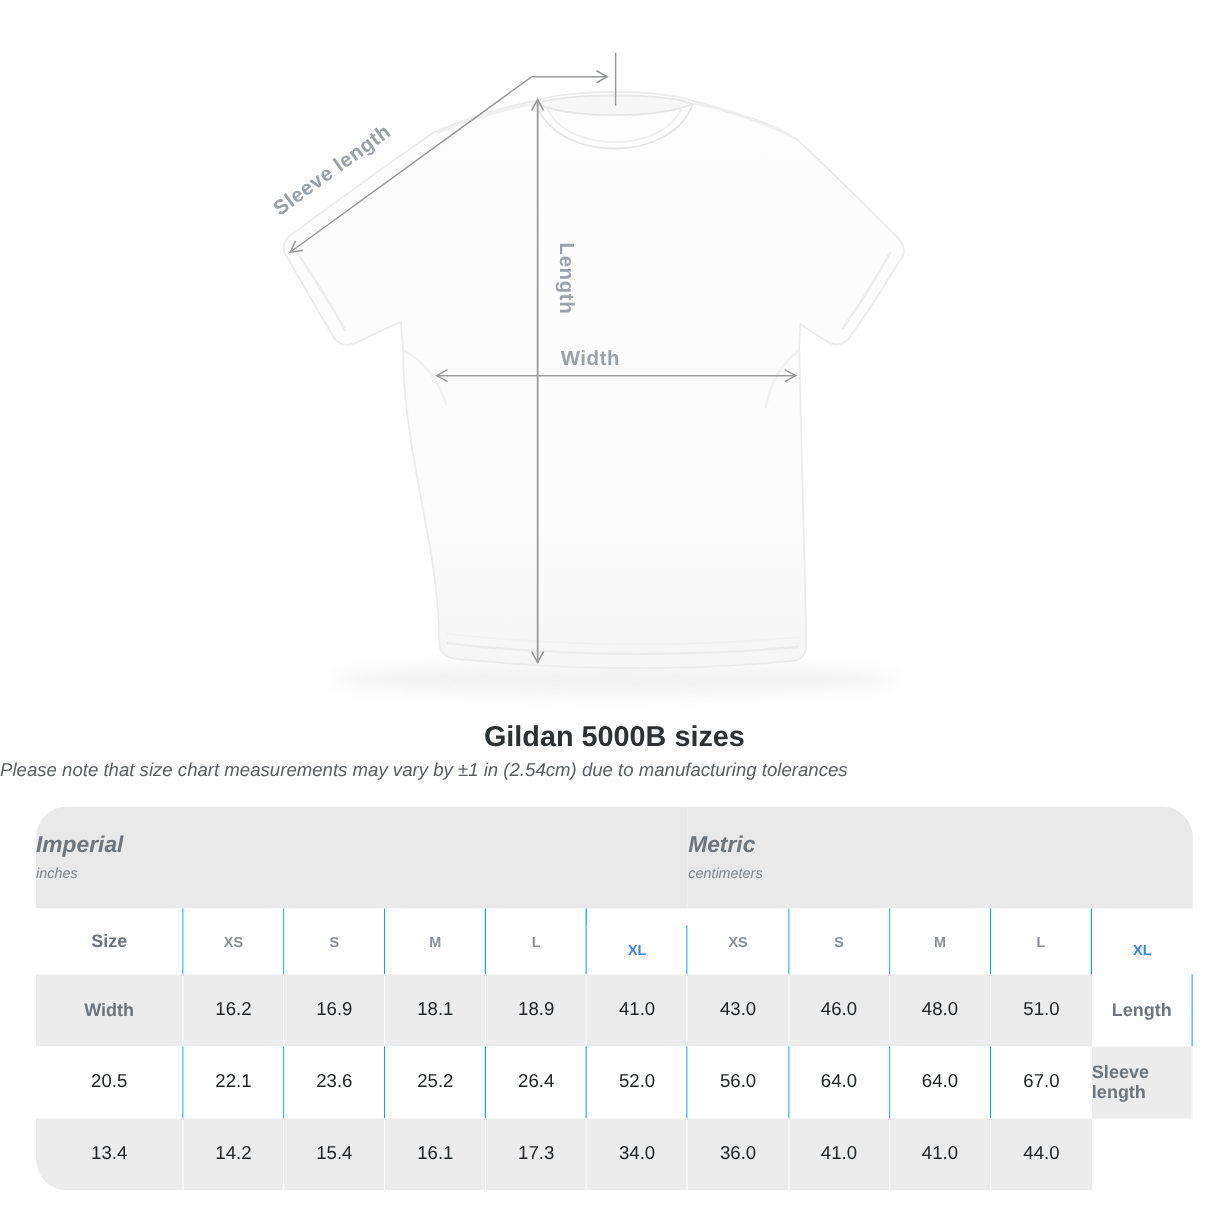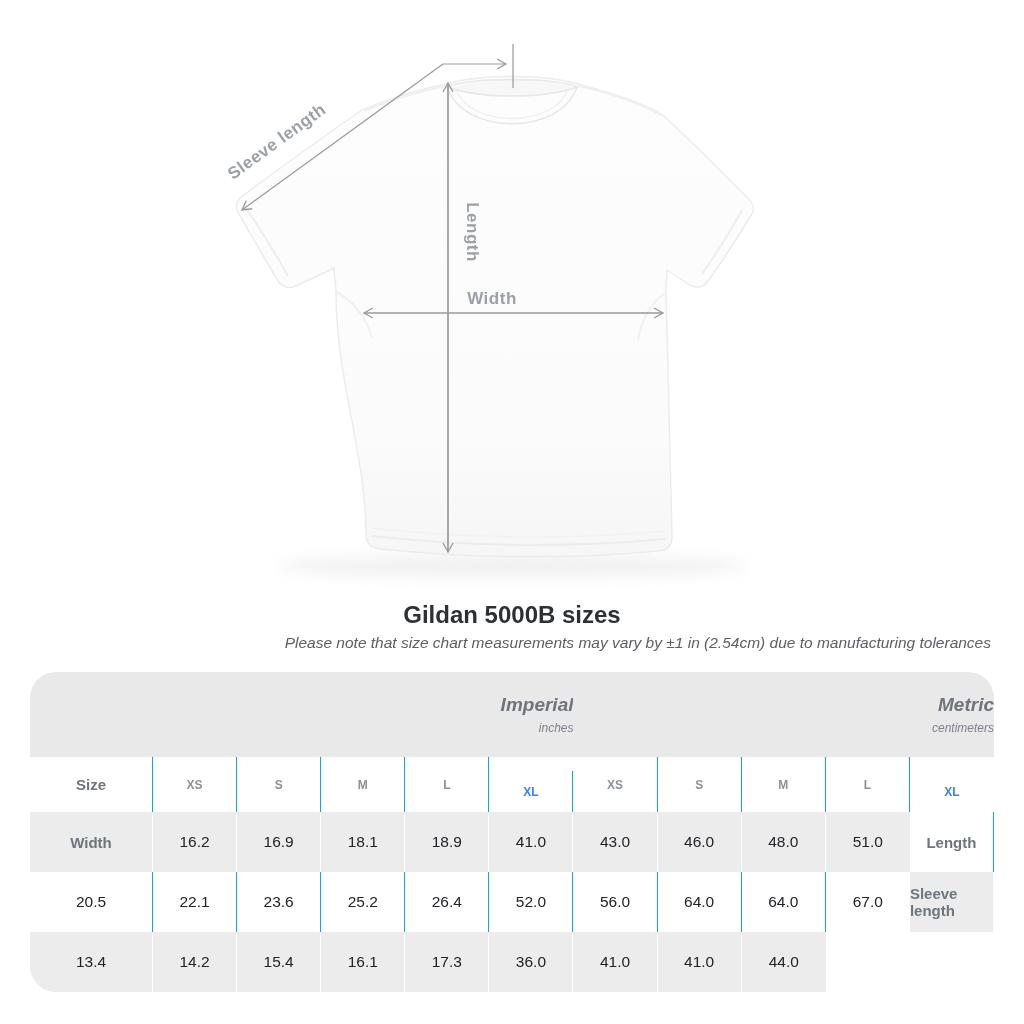--- a/index.html
+++ b/index.html
@@ -11,33 +11,33 @@
   .svg-label{
     font-family:"Liberation Sans",sans-serif;
     font-size:17px;font-weight:bold;fill:#9ba1a7;letter-spacing:.5px;
   }
   .page-title{
     position:absolute;top:601px;left:0;width:1024px;margin:0;
     text-align:center;font-size:24px;font-weight:bold;color:#2e3133;
   }
   .tolerance-note{
     position:absolute;top:634px;left:0;width:991px;margin:0;
-    text-align:right;font-style:italic;font-size:15.5px;color:#5b5f63;
+    text-align:left;font-style:italic;font-size:15.5px;color:#5b5f63;
   }
   .sizetable{
     position:absolute;top:672px;left:30px;width:964px;height:320px;
     display:grid;
     grid-template-columns:123px repeat(10,1fr);
     grid-template-rows:85px 55px 60px 60px 60px;
     border-radius:26px;overflow:hidden;
     font-size:15px;color:#25282b;
   }
   .band{
     background:#e9e9e9;display:flex;flex-direction:column;
-    align-items:flex-end;justify-content:center;gap:5px;
+    align-items:flex-start;justify-content:center;gap:5px;
   }
   .band-left{grid-column:1/7;}
   .band-right{grid-column:7/12;}
   .band .b-label{font-size:19px;font-weight:bold;font-style:italic;color:#6e757c;}
   .band .b-sub{font-size:12px;font-style:italic;color:#7d838a;}
   .cell{
     display:flex;align-items:center;justify-content:center;
     background:#ffffff;border-right:1px solid #0ea5e9;
   }
   .cell.lastcol{border-right:none;}
@@ -176,19 +176,20 @@
     <div class="cell val">64.0</div>
     <div class="cell val">64.0</div>
     <div class="cell val lastcol">67.0</div>
 
     <div class="cell gray rowlabel">Sleeve length</div>
     <div class="cell gray val">13.4</div>
     <div class="cell gray val">14.2</div>
     <div class="cell gray val">15.4</div>
     <div class="cell gray val">16.1</div>
     <div class="cell gray val">17.3</div>
+    <div class="cell gray val">34.0</div>
     <div class="cell gray val">36.0</div>
     <div class="cell gray val">41.0</div>
     <div class="cell gray val">41.0</div>
     <div class="cell gray val lastcol">44.0</div>
 
   </div>
 </div>
 
 </body></html>

